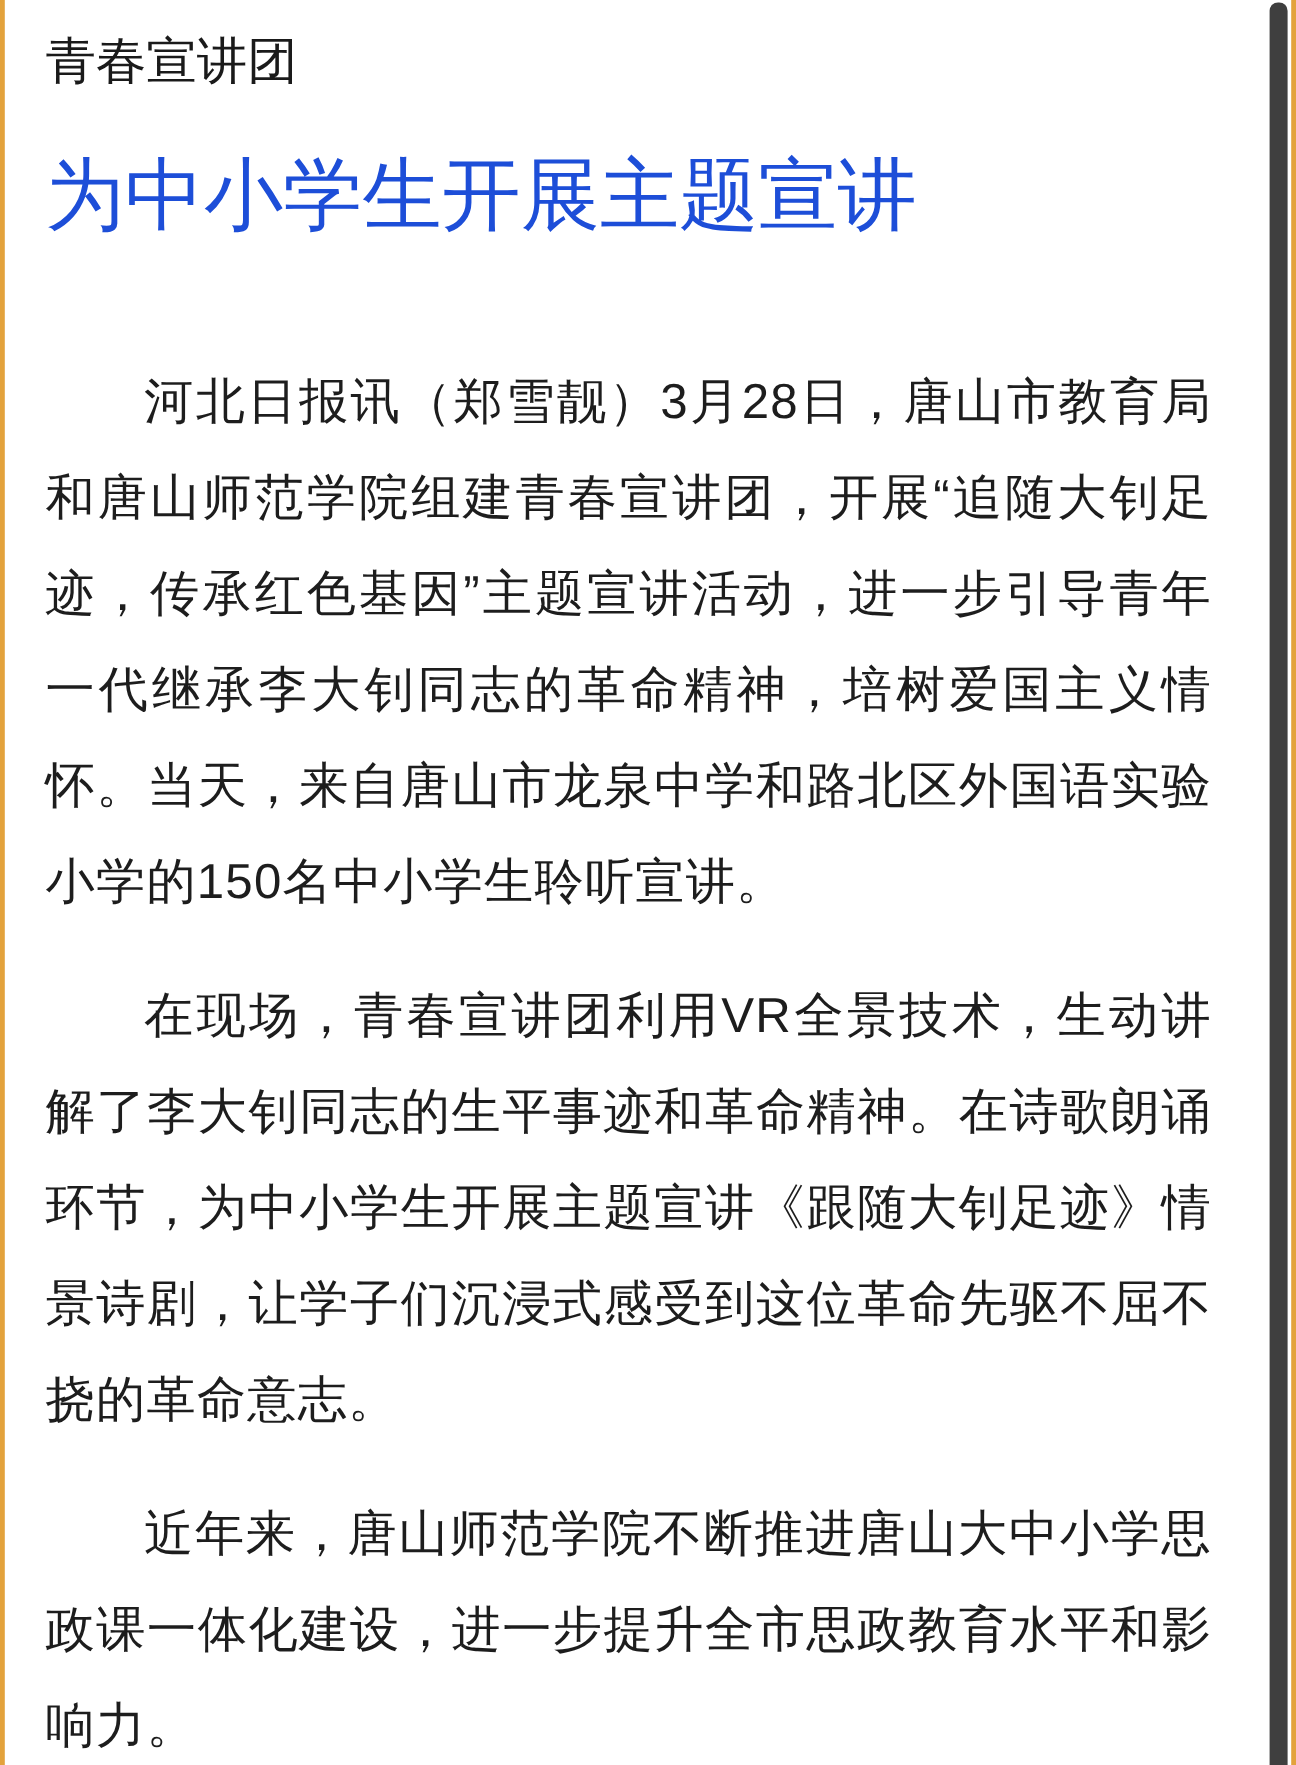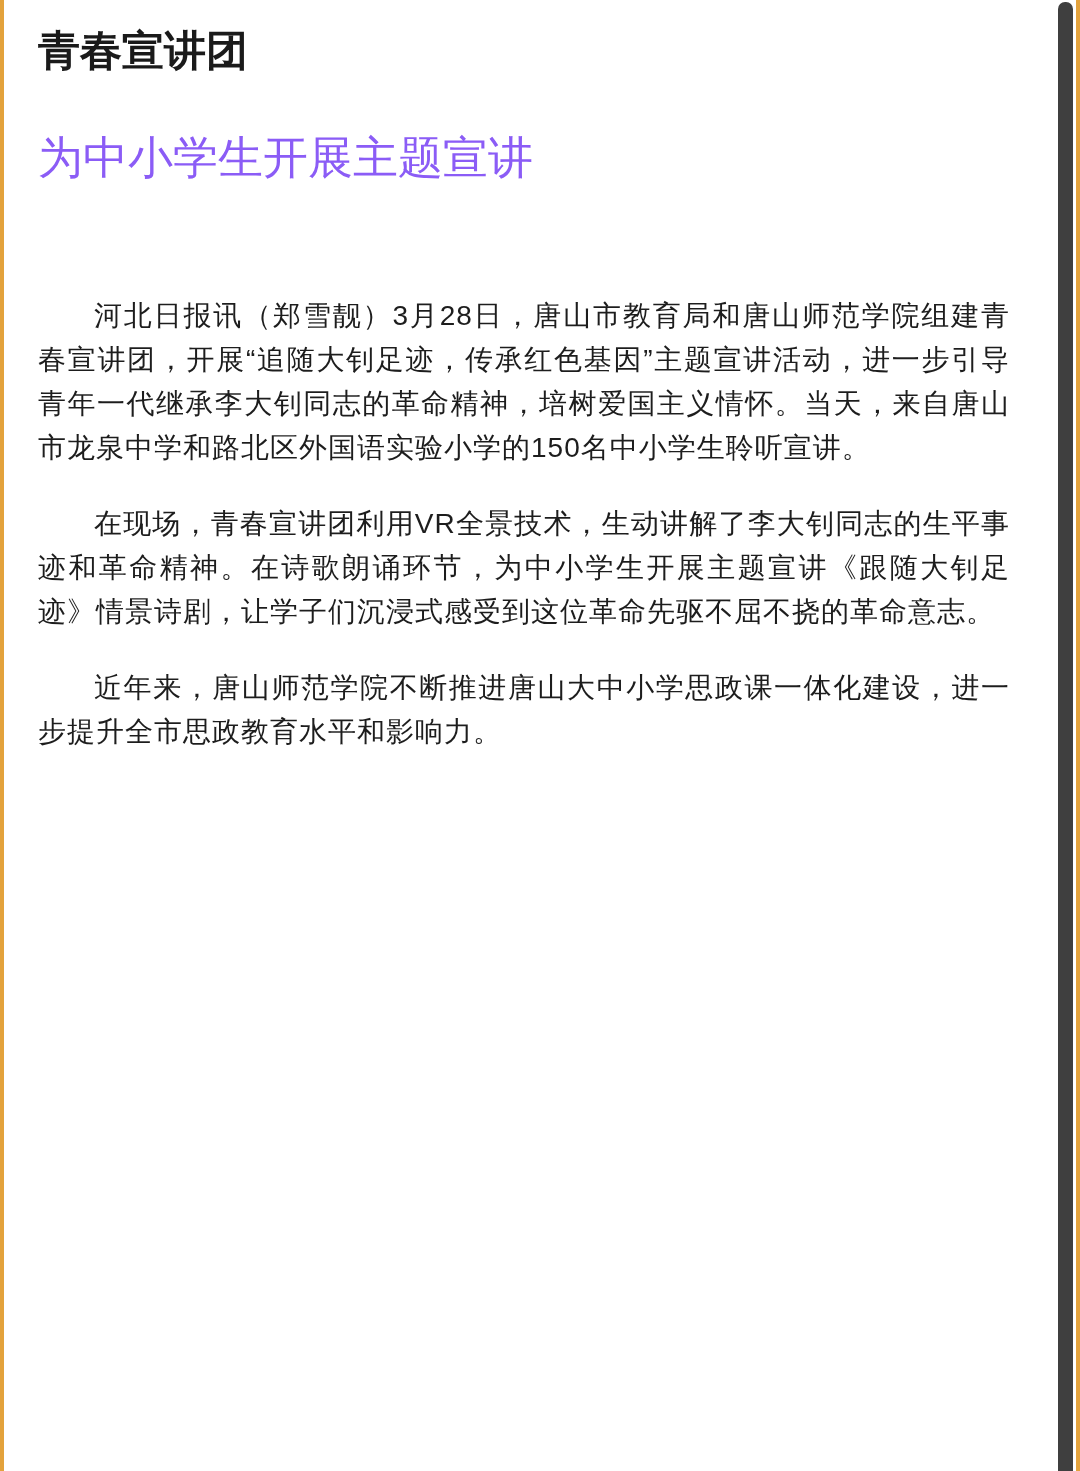--- a/index.html
+++ b/index.html
@@ -36,38 +36,37 @@
   }
   .content {
     box-sizing: border-box;
     width: 100%;
     padding: 0 70px 0 38px;
   }
   .kicker {
     margin: 26px 0 0 0;
     font-size: 42px;
     line-height: 50px;
-    font-weight: 700;
+    font-weight: 400;
     color: #1a1a1a;
   }
   .page-title {
     margin: 54px 0 0 0;
-    font-size: 45px;
+    font-size: 66px;
     line-height: 64px;
     font-weight: 500;
-    color: #8b5cf6;
-    font-family: Liberation Mono, monospace;
+    color: #1d4ed8;
   }
   .article-body {
     margin-top: 100px;
   }
   .para {
     margin: 0 0 32px 0;
-    font-size: 28px;
-    line-height: 44px;
+    font-size: 41px;
+    line-height: 80px;
     color: #1d1d1d;
     text-indent: 2em;
     text-align: justify;
     letter-spacing: 1px;
   }
 </style>
 </head>
 <body style="background: rgb(255, 255, 255);">
 
 <div class="edge-accent left" style="background: rgb(227, 162, 60);"></div>

